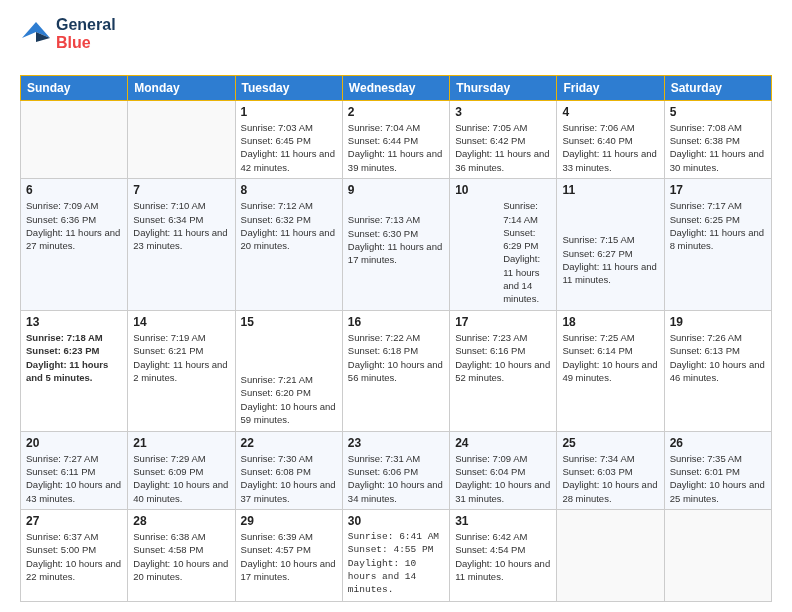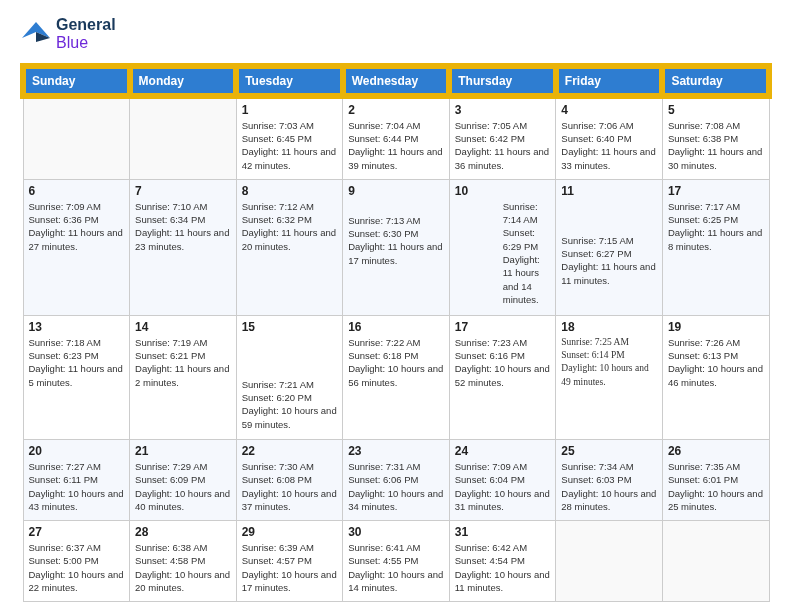--- a/index.html
+++ b/index.html
@@ -14,21 +14,21 @@
       width: 792px;
       height: 612px;
       padding: 16px 20px 10px 20px;
       display: flex;
       flex-direction: column;
     }
     .header {
       display: flex;
       justify-content: space-between;
       align-items: flex-start;
-      margin-bottom: 10px;
+      margin-bottom: 22px;
     }
     .logo {
       display: flex;
       align-items: center;
       gap: 4px;
     }
     .logo-bird {
       width: 32px;
       height: 32px;
     }
@@ -50,21 +50,21 @@
       border-collapse: collapse;
       flex: 1;
     }
     .calendar th {
       background: #2e7dd1;
       color: #fff;
       font-size: 12px;
       font-weight: bold;
       text-align: left;
       padding: 5px 6px;
-      border: 6px solid #eab308;
+      border: 1px solid #eab308;
     }
     .calendar td {
       border: 1px solid #ccc;
       vertical-align: top;
       padding: 4px 5px;
       width: calc(100% / 7);
       background: #fff;
     }
     .calendar tr:nth-child(even) td {
       background: #f5f8fd;
@@ -92,21 +92,21 @@
 
 <div class="page">
   <div class="header">
     <div class="logo">
       <svg class="logo-bird" viewBox="0 0 32 32" xmlns="http://www.w3.org/2000/svg">
         <polygon points="16,4 30,20 16,14 2,20" fill="#2e7dd1"></polygon>
         <polygon points="16,14 30,20 16,24" fill="#1a3a5c"></polygon>
       </svg>
       <div>
         <div style="font-size:16px;font-weight:bold;color:#1a3a5c;line-height:1.15">General</div>
-        <div style="font-size:16px;font-weight:normal;color:#6d28d9;line-height:1.15">Blue</div>
+        <div style="font-size:16px;font-weight:bold;color:#ef4444;line-height:1.15">Blue</div>
       </div>
     </div>
     <div class="title-block">
       <div class="month-title"></div>
       <div class="subtitle"></div>
     </div>
   </div>
 
   <table class="calendar">
     <thead>
@@ -195,21 +195,21 @@
           <td>
             <div class="day-number">17</div>
             <div class="day-info" style="white-space: pre-line;">Sunrise: 7:17 AM
 Sunset: 6:25 PM
 Daylight: 11 hours and 8 minutes.</div>
           </td>
         </tr>
         <tr>
           <td>
             <div class="day-number">13</div>
-            <div class="day-info" style="white-space: pre-line;">Sunrise: 7:18 AM
+            <div class="day-info" style="white-space: pre-line; font-weight: bold;">Sunrise: 7:18 AM
 Sunset: 6:23 PM
 Daylight: 11 hours and 5 minutes.</div>
           </td>
           <td>
             <div class="day-number">14</div>
             <div class="day-info" style="white-space: pre-line;">Sunrise: 7:19 AM
 Sunset: 6:21 PM
 Daylight: 11 hours and 2 minutes.</div>
           </td>
           <td>
@@ -225,21 +225,21 @@
 Daylight: 10 hours and 56 minutes.</div>
           </td>
           <td>
             <div class="day-number">17</div>
             <div class="day-info" style="white-space: pre-line;">Sunrise: 7:23 AM
 Sunset: 6:16 PM
 Daylight: 10 hours and 52 minutes.</div>
           </td>
           <td>
             <div class="day-number">18</div>
-            <div class="day-info" style="white-space: pre-line; font-family: Liberation Serif, serif;">Sunrise: 7:25 AM
+            <div class="day-info" style="white-space: pre-line;">Sunrise: 7:25 AM
 Sunset: 6:14 PM
 Daylight: 10 hours and 49 minutes.</div>
           </td>
           <td>
             <div class="day-number">19</div>
             <div class="day-info" style="white-space: pre-line;">Sunrise: 7:26 AM
 Sunset: 6:13 PM
 Daylight: 10 hours and 46 minutes.</div>
           </td>
         </tr>
@@ -301,21 +301,21 @@
 Daylight: 10 hours and 20 minutes.</div>
           </td>
           <td>
             <div class="day-number">29</div>
             <div class="day-info" style="white-space: pre-line;">Sunrise: 6:39 AM
 Sunset: 4:57 PM
 Daylight: 10 hours and 17 minutes.</div>
           </td>
           <td>
             <div class="day-number">30</div>
-            <div class="day-info" style="white-space: pre-line;">Sunrise: 6:41 AM
+            <div class="day-info" style="white-space: pre-line; font-family: Liberation Mono, monospace;">Sunrise: 6:41 AM
 Sunset: 4:55 PM
 Daylight: 10 hours and 14 minutes.</div>
           </td>
           <td>
             <div class="day-number">31</div>
             <div class="day-info" style="white-space: pre-line;">Sunrise: 6:42 AM
 Sunset: 4:54 PM
 Daylight: 10 hours and 11 minutes.</div>
           </td>
           <td class="empty-cell"></td>

